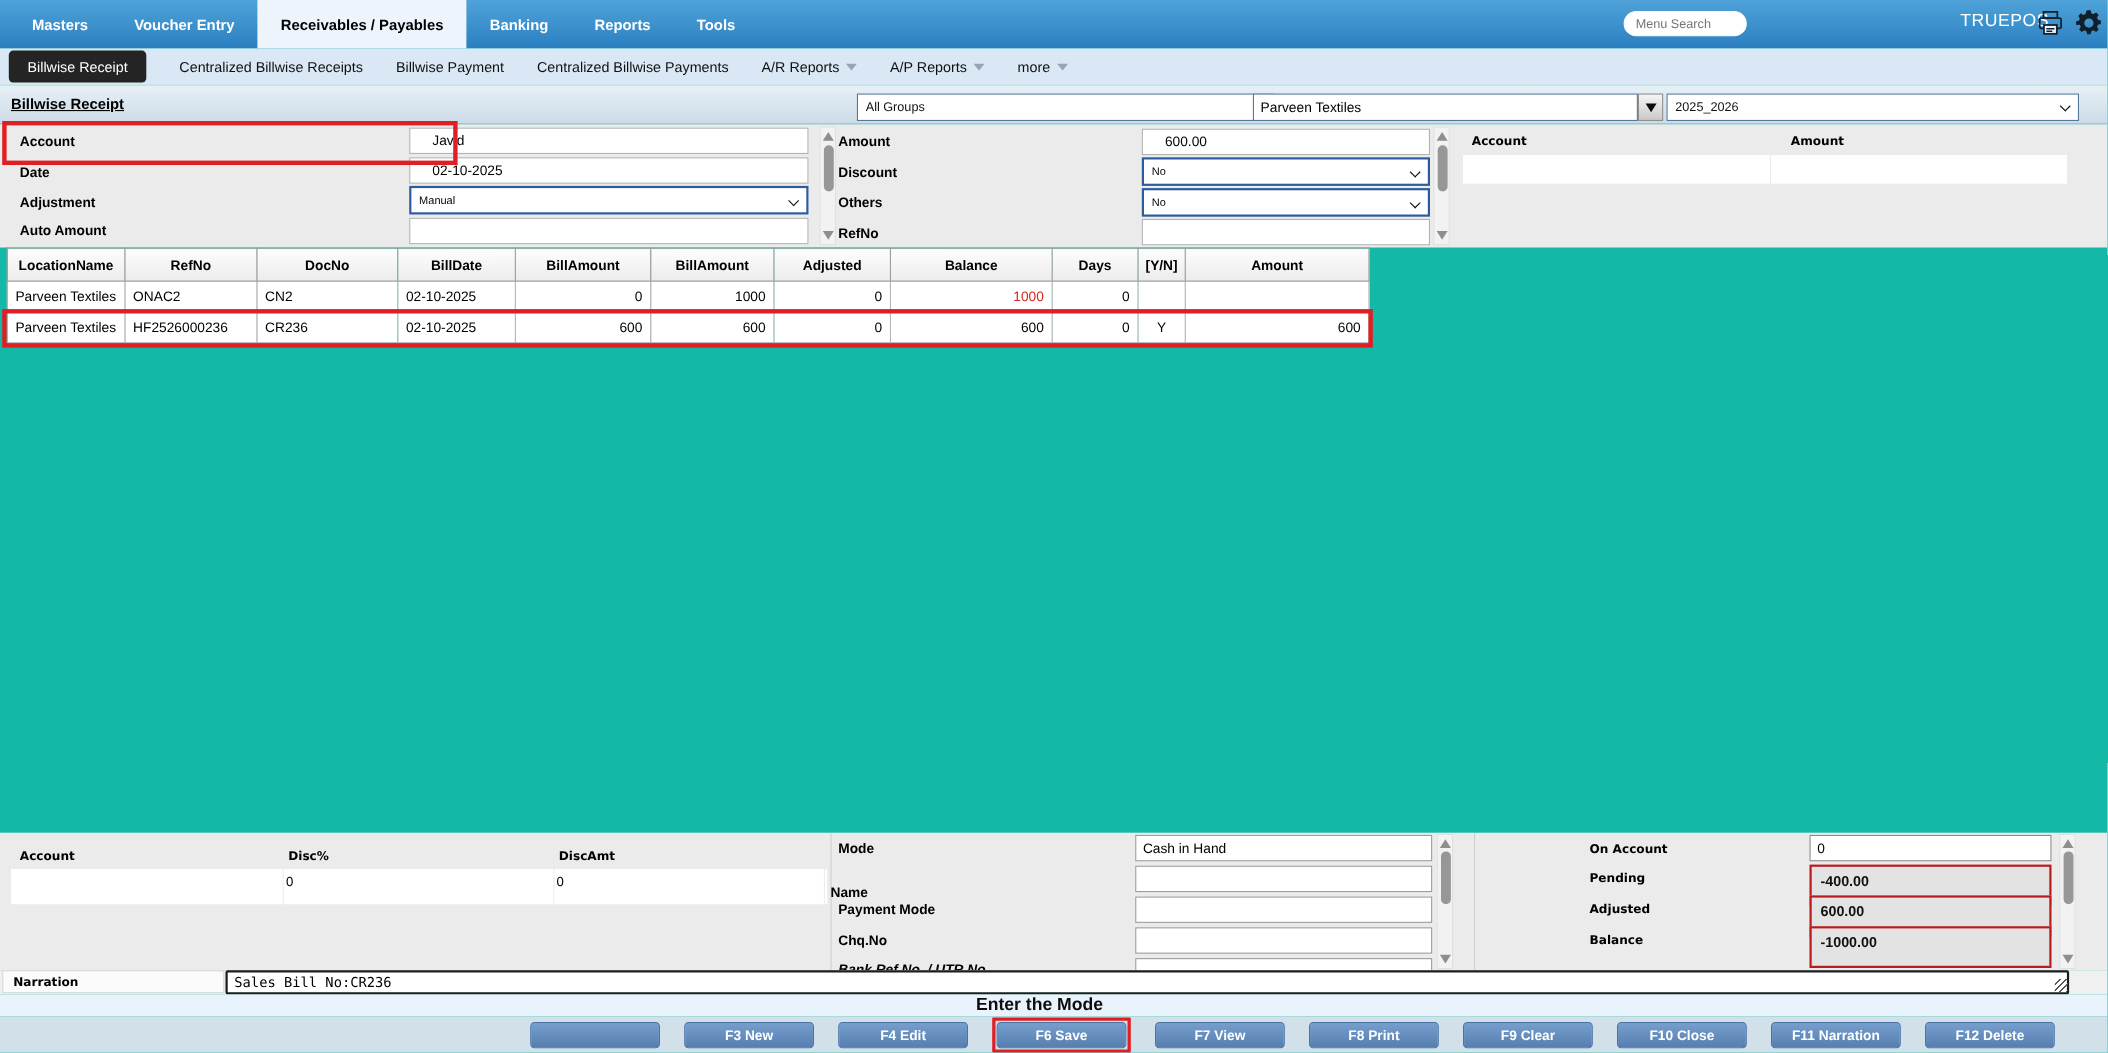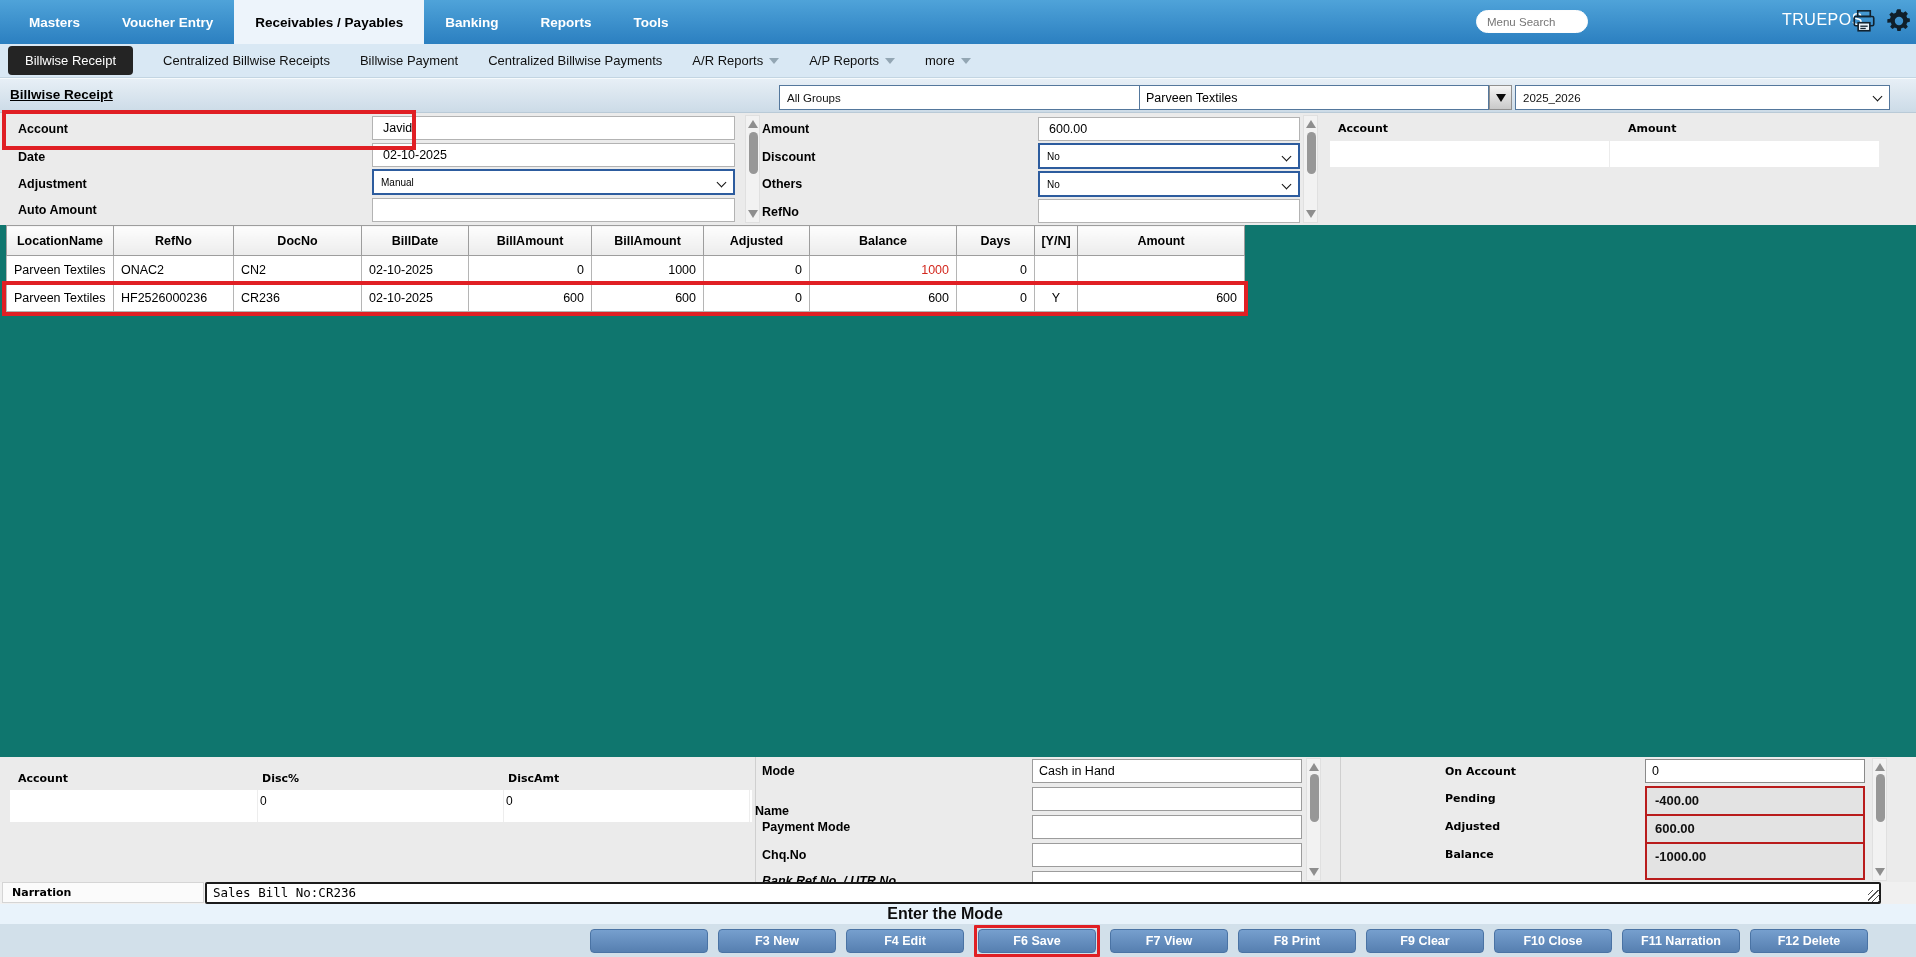--- a/index.html
+++ b/index.html
@@ -1,17 +1,17 @@
 <!DOCTYPE html>
 <html><head>
 <meta charset="utf-8">
 <style>
   * { box-sizing:border-box; margin:0; padding:0; }
   body { font-family:"Liberation Sans",sans-serif; background:#fff; }
-  .screen { position:relative; width:1916px; height:957px; background:#0f766e; overflow:hidden; }
+  .screen { position:relative; width:1916px; height:957px; background:#14b8a6; overflow:hidden; }
 
   
   .topnav { position:absolute; left:0; top:0; width:1916px; height:44px;
             background:linear-gradient(#4fa3d9,#2b7fc0); display:flex; align-items:stretch; padding-left:8px; }
   .topnav .tab { display:flex; align-items:center; padding:0 21px; color:#fff; font-weight:bold;
                  font-size:13.5px; cursor:pointer; }
   .topnav .tab.active { background:#edf4fb; color:#000; }
   .menusearch { position:absolute; left:1476px; top:10px; width:112px; height:23px; border-radius:12px;
                 border:1px solid #fdfdfd; background:#fff; font-size:11.5px; padding:0 10px; color:#444;
                 font-family:"Liberation Sans",sans-serif; }
@@ -40,21 +40,21 @@
   .partybtn { position:absolute; left:1489px; top:6px; width:23px; height:25px;
           background:linear-gradient(#f5f5f5,#c9c9c9); border:1px solid #8f8f8f; display:flex;
           align-items:center; justify-content:center; cursor:pointer; }
   .partybtn .solidtri { width:0; height:0; border-left:5px solid transparent; border-right:5px solid transparent;
           border-top:8px solid #0a0a0a; }
 
   
   .formstrip { position:absolute; left:0; top:113px; width:1916px; height:112px; background:#ebebeb; }
   .flabel { position:absolute; font-size:12.5px; font-weight:bold; color:#000; }
   .finput { position:absolute; height:24px; background:#fff; border:1px solid #b3b3b3; font-size:12.5px;
-            padding:0 10px; font-family:"Liberation Sans",sans-serif; }
+            padding:0 20px; font-family:"Liberation Sans",sans-serif; }
   .bsel { position:absolute; height:26px; background:#fff; border:2px solid #2d5c9e; display:flex;
           align-items:center; padding:0 40px 0 7px; font-size:10px; cursor:pointer; }
 
   
   .sb { position:absolute; width:15px; background:#f2f2f2; border:1px solid #e0e0e0; }
   .sb .up { position:absolute; top:4px; left:2px; width:0; height:0; border-left:5px solid transparent;
             border-right:5px solid transparent; border-bottom:8px solid #8e8e8e; }
   .sb .down { position:absolute; bottom:4px; left:2px; width:0; height:0; border-left:5px solid transparent;
             border-right:5px solid transparent; border-top:8px solid #8e8e8e; }
   .sb .thumb { position:absolute; left:3px; width:9px; border-radius:5px; background:#979797; }
@@ -92,21 +92,21 @@
                   border:1px solid #d5d5d5; }
   .nartext { position:absolute; left:205px; top:0; width:1676px; height:22px; border:2px solid #1c1c1c;
              border-radius:2px; font-family:"DejaVu Sans Mono",monospace; font-size:12.5px; padding:0 6px;
              resize:none; overflow:hidden; background:#fff; line-height:17px; }
   .narhandle { position:absolute; left:1868px; top:8px; width:12px; height:12px;
              background:repeating-linear-gradient(135deg,transparent 0 3px,#555 3px 4px); }
   .statusrow { position:absolute; left:0; top:904px; width:1916px; height:20px; background:#e9f3fb; }
   .statustext { position:absolute; left:0; top:1px; width:1890px; text-align:center; font-size:16px;
              font-weight:bold; color:#0d0d0d; }
   .btnbar { position:absolute; left:0; top:924px; width:1916px; height:33px; background:#d2e0ea;
-            display:flex; align-items:center; justify-content:flex-end; gap:10px; padding-right:48px; }
+            display:flex; align-items:center; justify-content:flex-end; gap:22px; padding-right:48px; }
   .fbtn { width:118px; height:24px; background:linear-gradient(#769fce,#567fb0); border:1px solid #4a73a4;
           border-radius:4px; color:#fff; font-weight:bold; font-size:12.5px; font-family:"Liberation Sans",sans-serif;
           cursor:pointer; }
   .savewrap { border:3px solid #e01f24; border-radius:1px; padding:1px; display:flex; align-items:center; }
 </style>
 </head>
 <body>
 
 <div class="screen">
 

